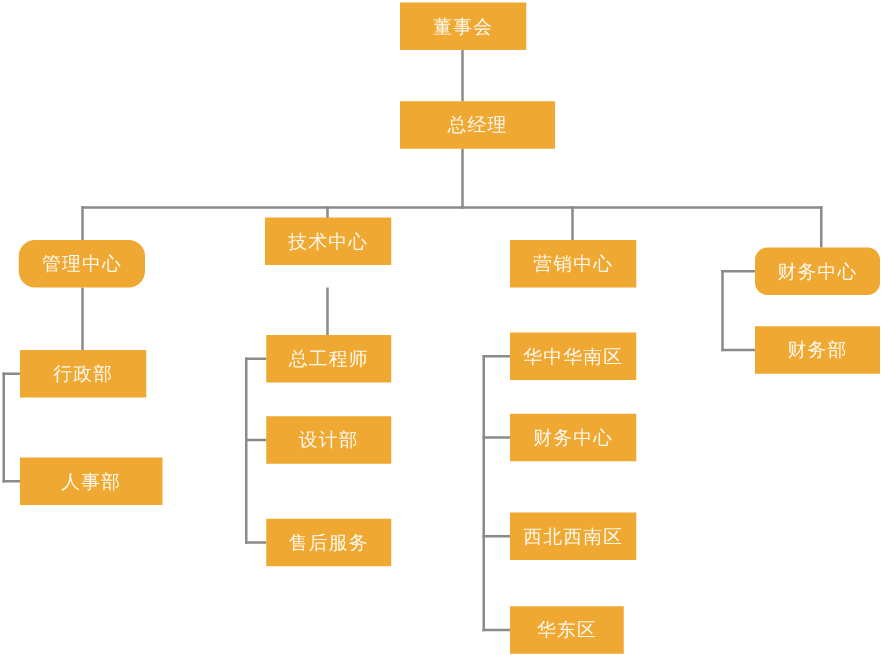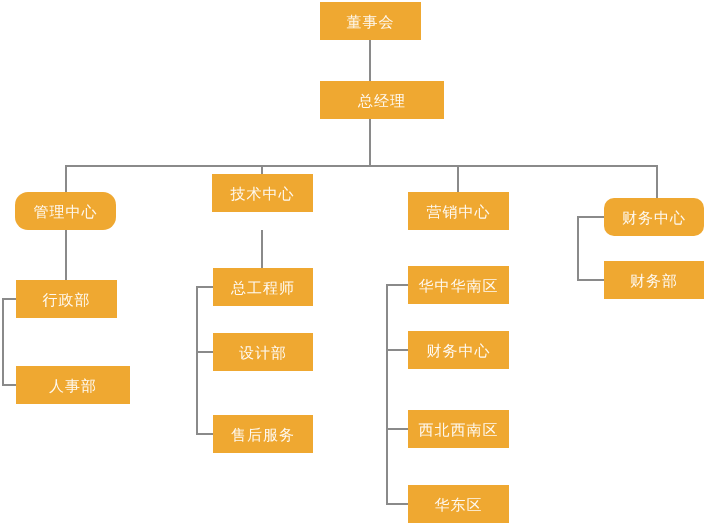--- a/index.html
+++ b/index.html
@@ -68,15 +68,15 @@
     <div class="node" style="left: 408px; top: 192px; width: 101px; height: 38px;">营销中心</div>
     <div class="node" style="left: 604px; top: 198px; width: 100px; height: 38px; border-radius: 10px;">财务中心</div>
     <div class="node" style="left: 16px; top: 280px; width: 101px; height: 38px; text-align: center;">行政部</div>
     <div class="node" style="left: 16px; top: 366px; width: 114px; height: 38px;">人事部</div>
     <div class="node" style="left: 213px; top: 268px; width: 100px; height: 38px;">总工程师</div>
     <div class="node" style="left: 213px; top: 333px; width: 100px; height: 38px;">设计部</div>
     <div class="node" style="left: 213px; top: 415px; width: 100px; height: 38px;">售后服务</div>
     <div class="node" style="left: 408px; top: 266px; width: 101px; height: 38px;">华中华南区</div>
     <div class="node" style="left: 408px; top: 331px; width: 101px; height: 38px;">财务中心</div>
     <div class="node" style="left: 408px; top: 410px; width: 101px; height: 38px;">西北西南区</div>
-    <div class="node" style="left: 408px; top: 485px; width: 101px; height: 38px;">华东区</div>
+    <div class="node" style="left: 408px; top: 485px; width: 91px; height: 38px;">华东区</div>
     <div class="node" style="left: 604px; top: 261px; width: 100px; height: 38px;">财务部</div>
   </div>
 
 </body></html>

